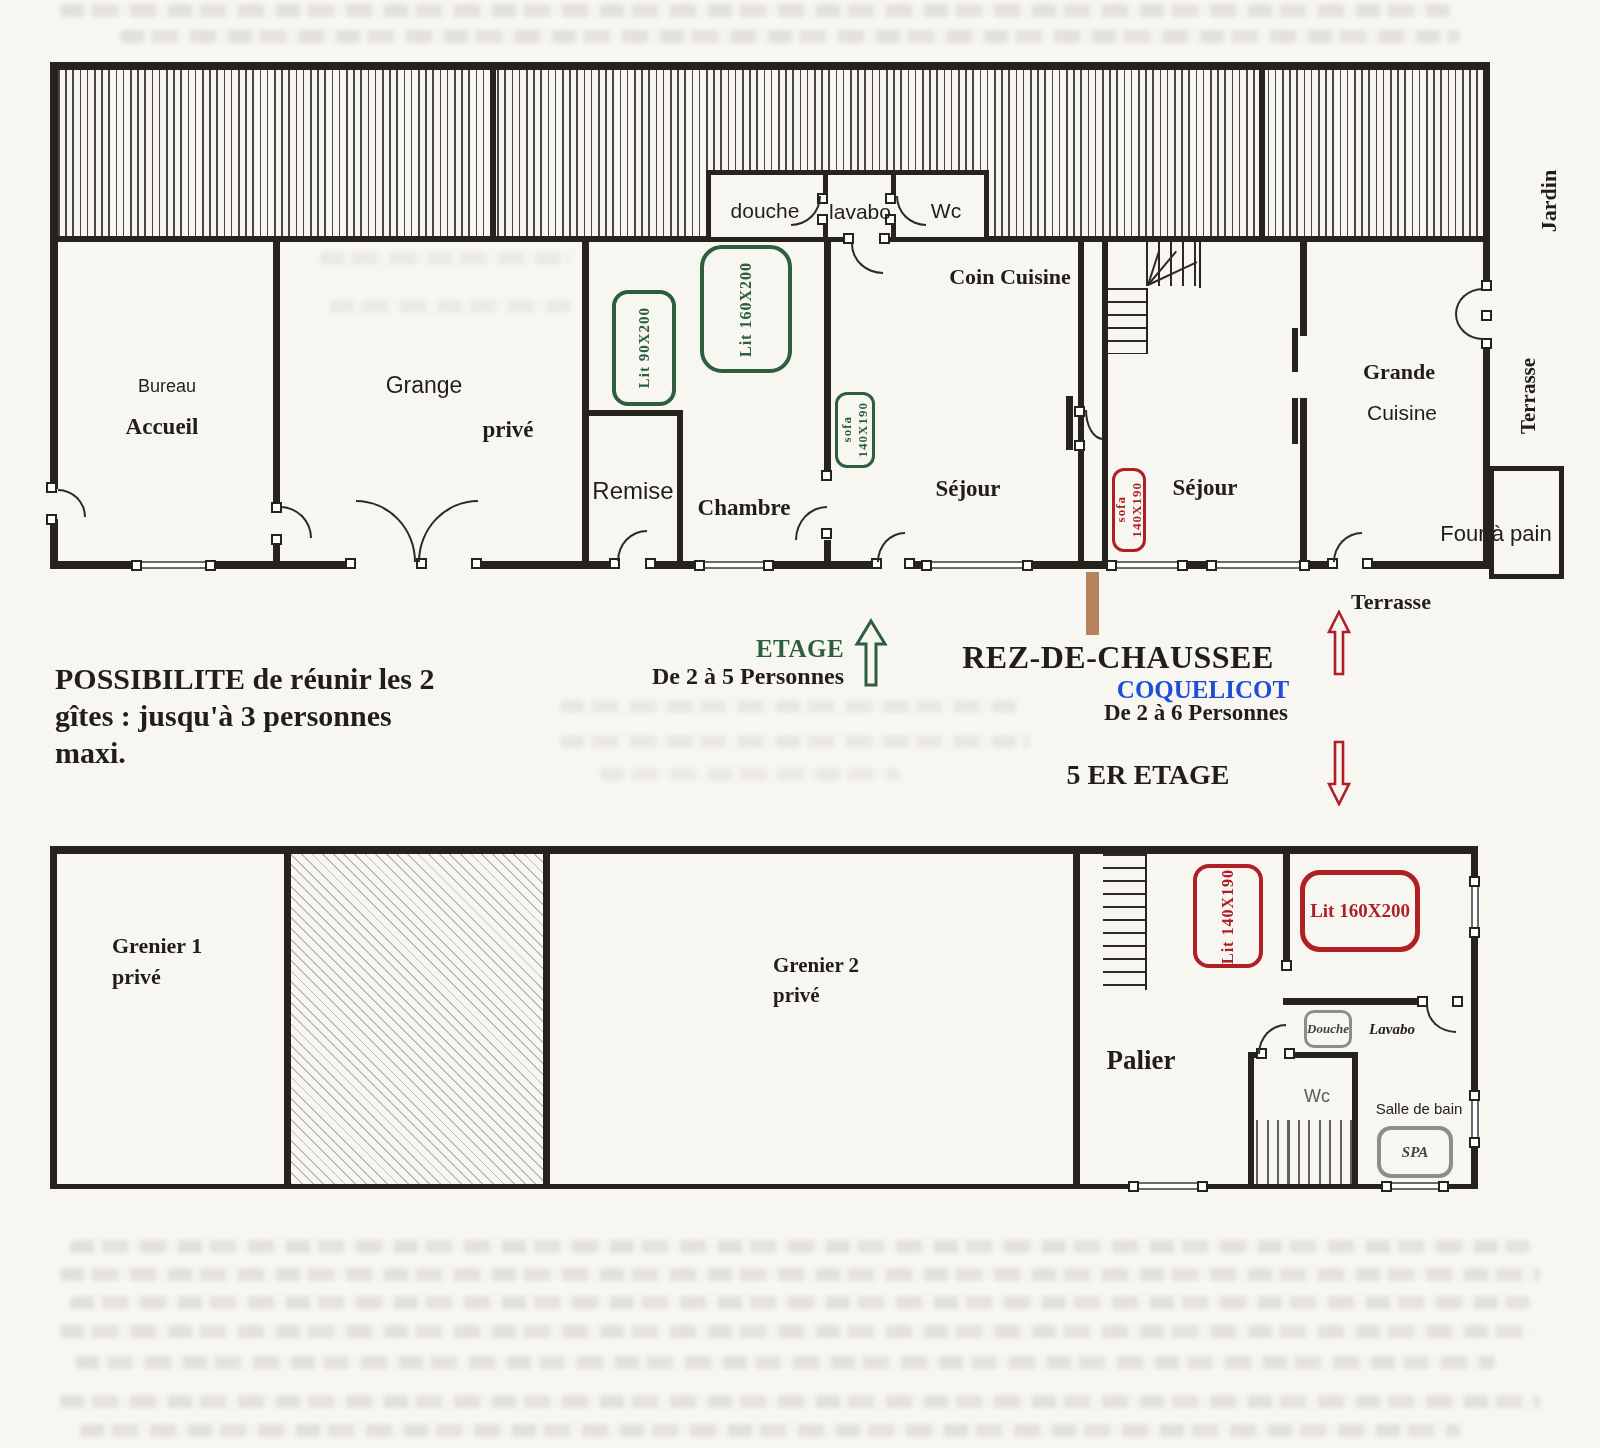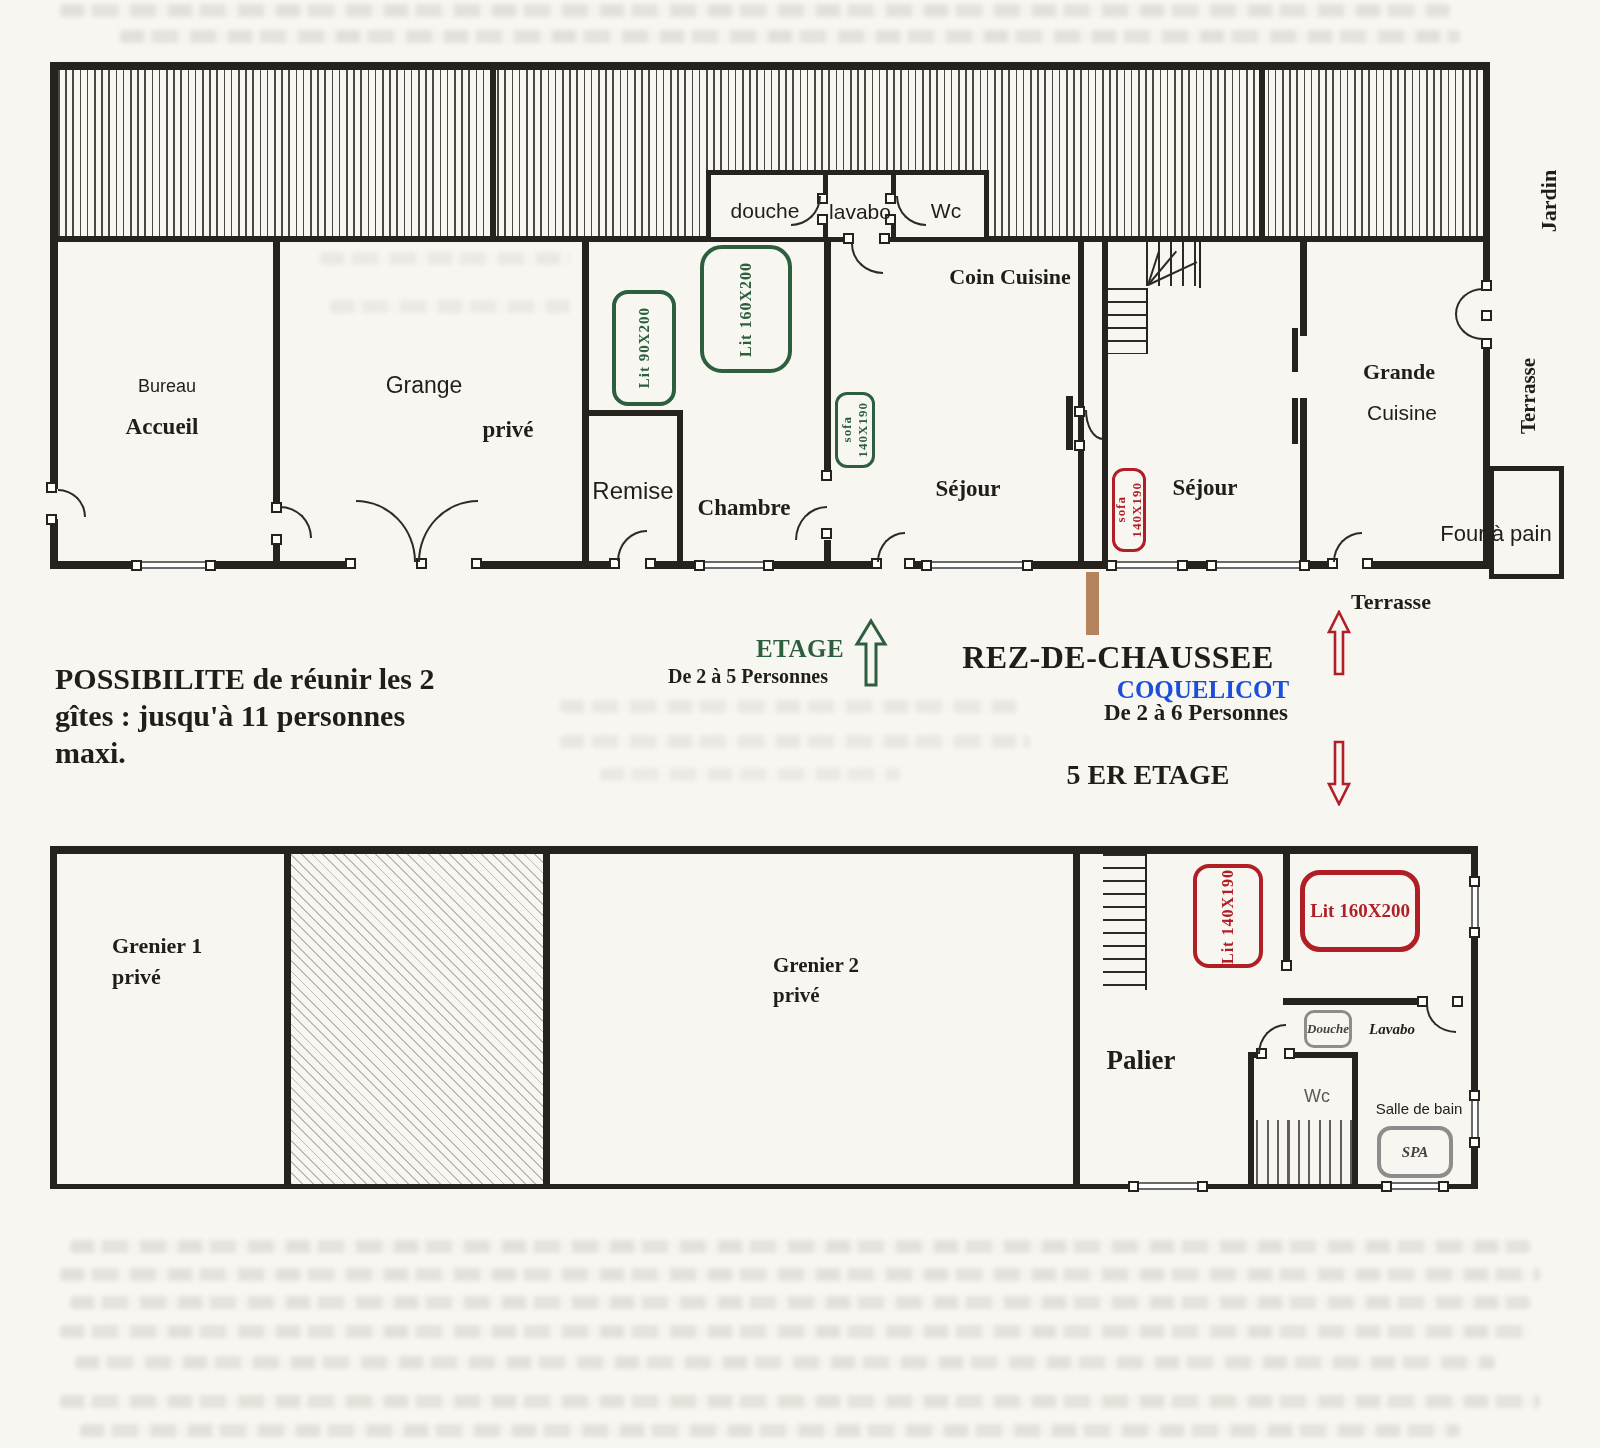--- a/index.html
+++ b/index.html
@@ -194,24 +194,24 @@
     <span class="lbl serif" style="left:1205px;top:488px;font-size:23px">Séjour</span>
     <span class="lbl serif" style="left:1399px;top:372px;font-size:22px">Grande</span>
     <span class="lbl sans" style="left:1402px;top:413px;font-size:21px">Cuisine</span>
     <span class="lbl sans" style="left:1496px;top:534px;font-size:22px">Four à pain</span>
     <span class="lblv serif" style="left:1528px;top:396px;font-size:21px">Terrasse</span>
     <span class="lblv serif" style="left:1549px;top:201px;font-size:22px">Jardin</span>
     <span class="lbl serif" style="left:1391px;top:602px;font-size:22px">Terrasse</span>
   </div>
 
   <div class="note" style="left:55px;top:660px;font-size:30px;line-height:37px">POSSIBILITE de réunir les 2
-gîtes : jusqu'à 11 personnes
+gîtes : jusqu'à 3 personnes
 maxi.</div>
   <span class="lbl serif" style="left:800px;top:649px;font-size:25px;color:#2d5e3e;letter-spacing:.5px">ETAGE</span>
-  <span class="lbl serif" style="left:748px;top:676px;font-size:20px">De 2 à 5 Personnes</span>
+  <span class="lbl serif" style="left:748px;top:676px;font-size:24px">De 2 à 5 Personnes</span>
   <svg class="arrow" style="left:854px;top:618px" width="34" height="70" viewBox="0 0 34 70">
     <path d="M17 3 L31 26 H22 V67 H12 V26 H3 Z" fill="none" stroke="#2d5e3e" stroke-width="3"></path>
     </svg>
   <span class="lbl serif" style="left:1118px;top:657px;font-size:32px;letter-spacing:.5px">REZ-DE-CHAUSSEE</span>
   <span class="lbl serif" style="left:1203px;top:690px;font-size:25px;color:#1d4ed8">COQUELICOT</span>
   <span class="lbl serif" style="left:1196px;top:713px;font-size:23px">De 2 à 6 Personnes</span>
   <span class="lbl serif" style="left:1148px;top:775px;font-size:28px">5 ER ETAGE</span>
   <svg class="arrow" style="left:1327px;top:610px" width="24" height="66" viewBox="0 0 24 66">
     <path d="M12 2 L22 22 H16 V64 H8 V22 H2 Z" fill="none" stroke="#b01f26" stroke-width="2.6"></path>
     </svg>

